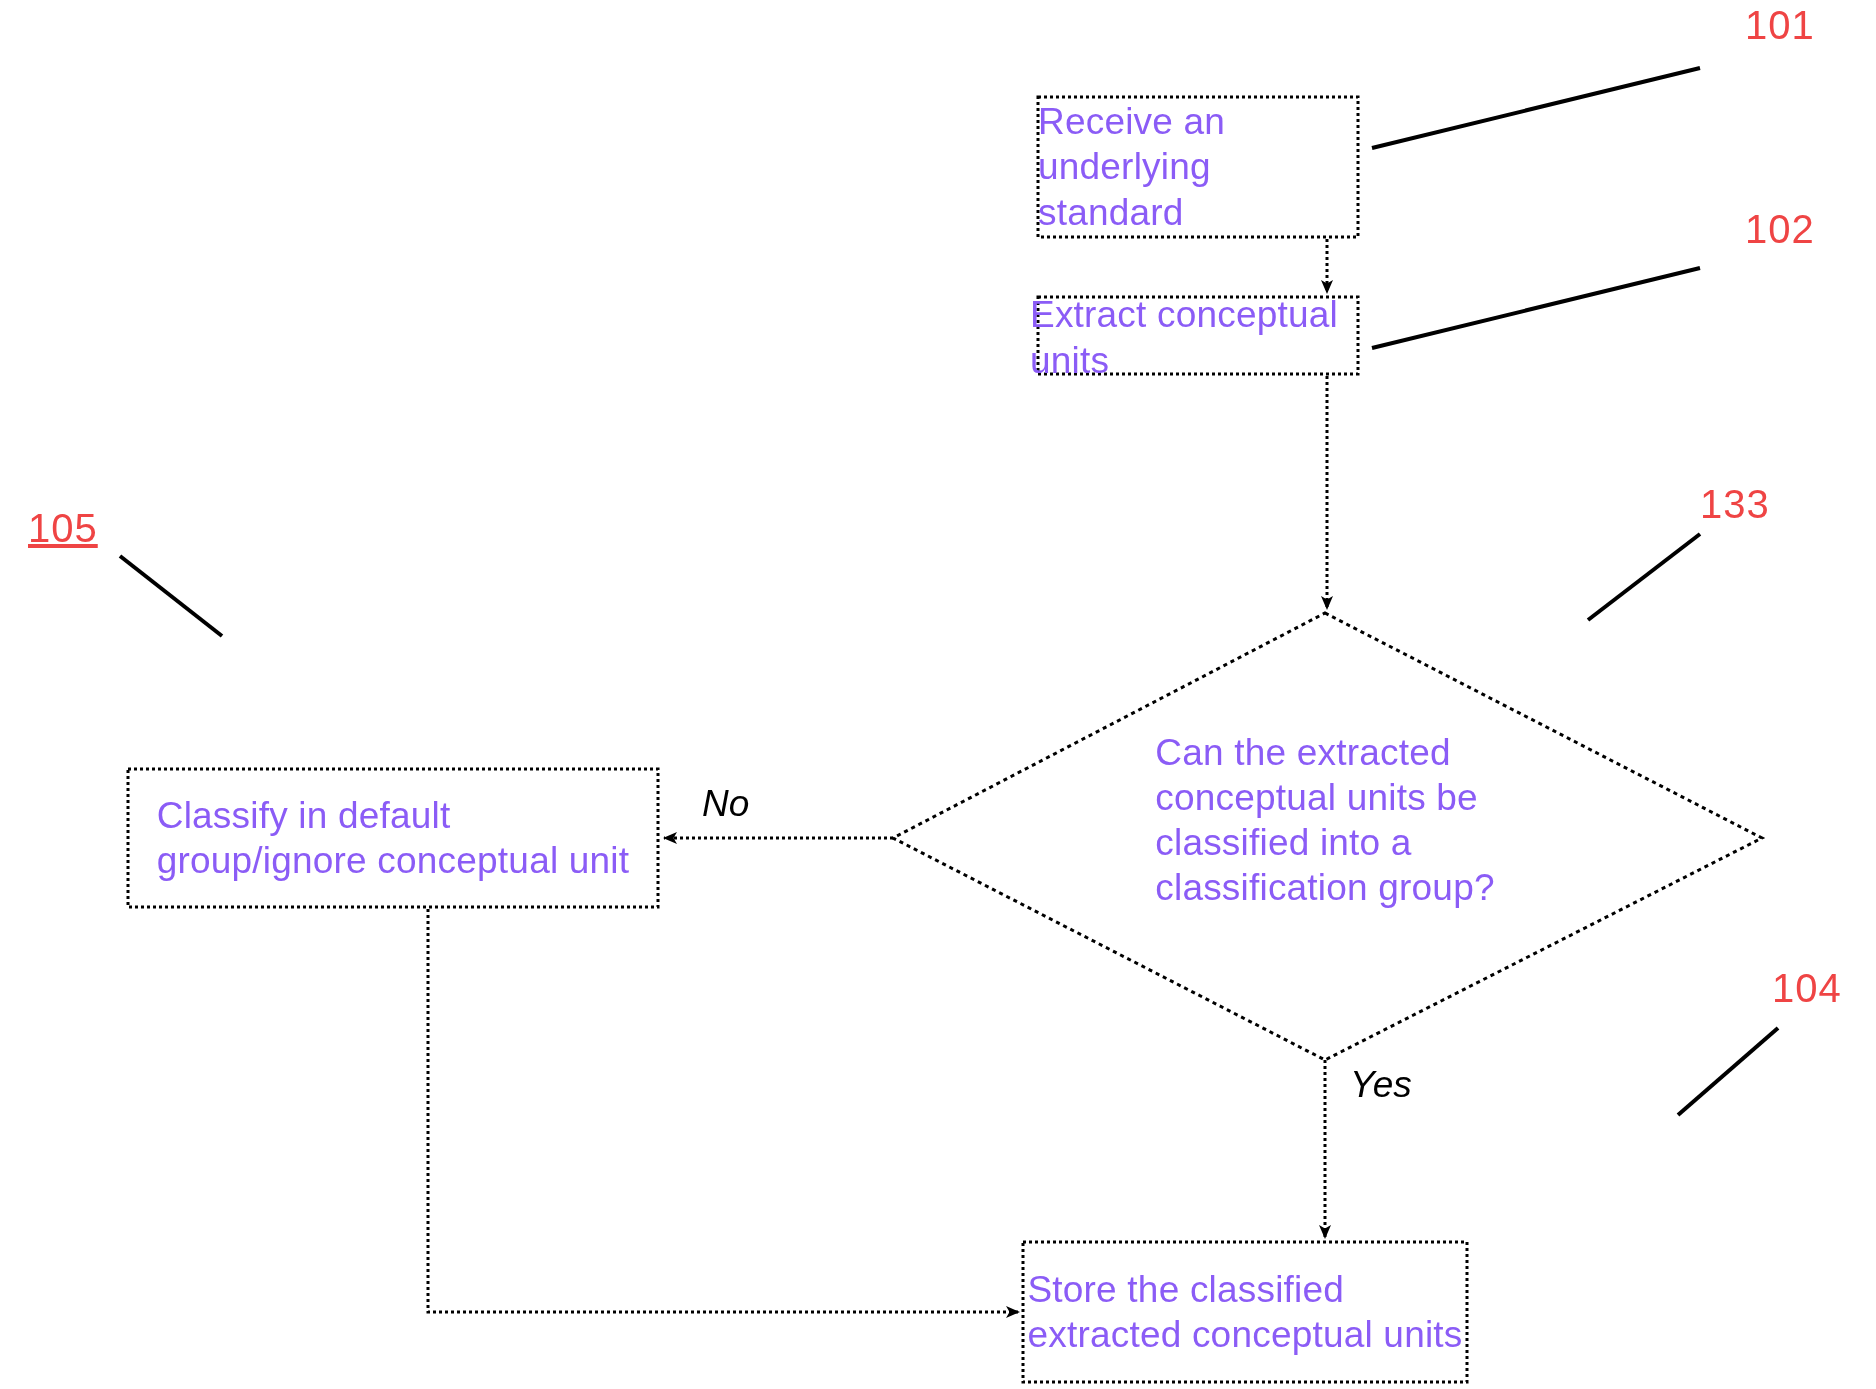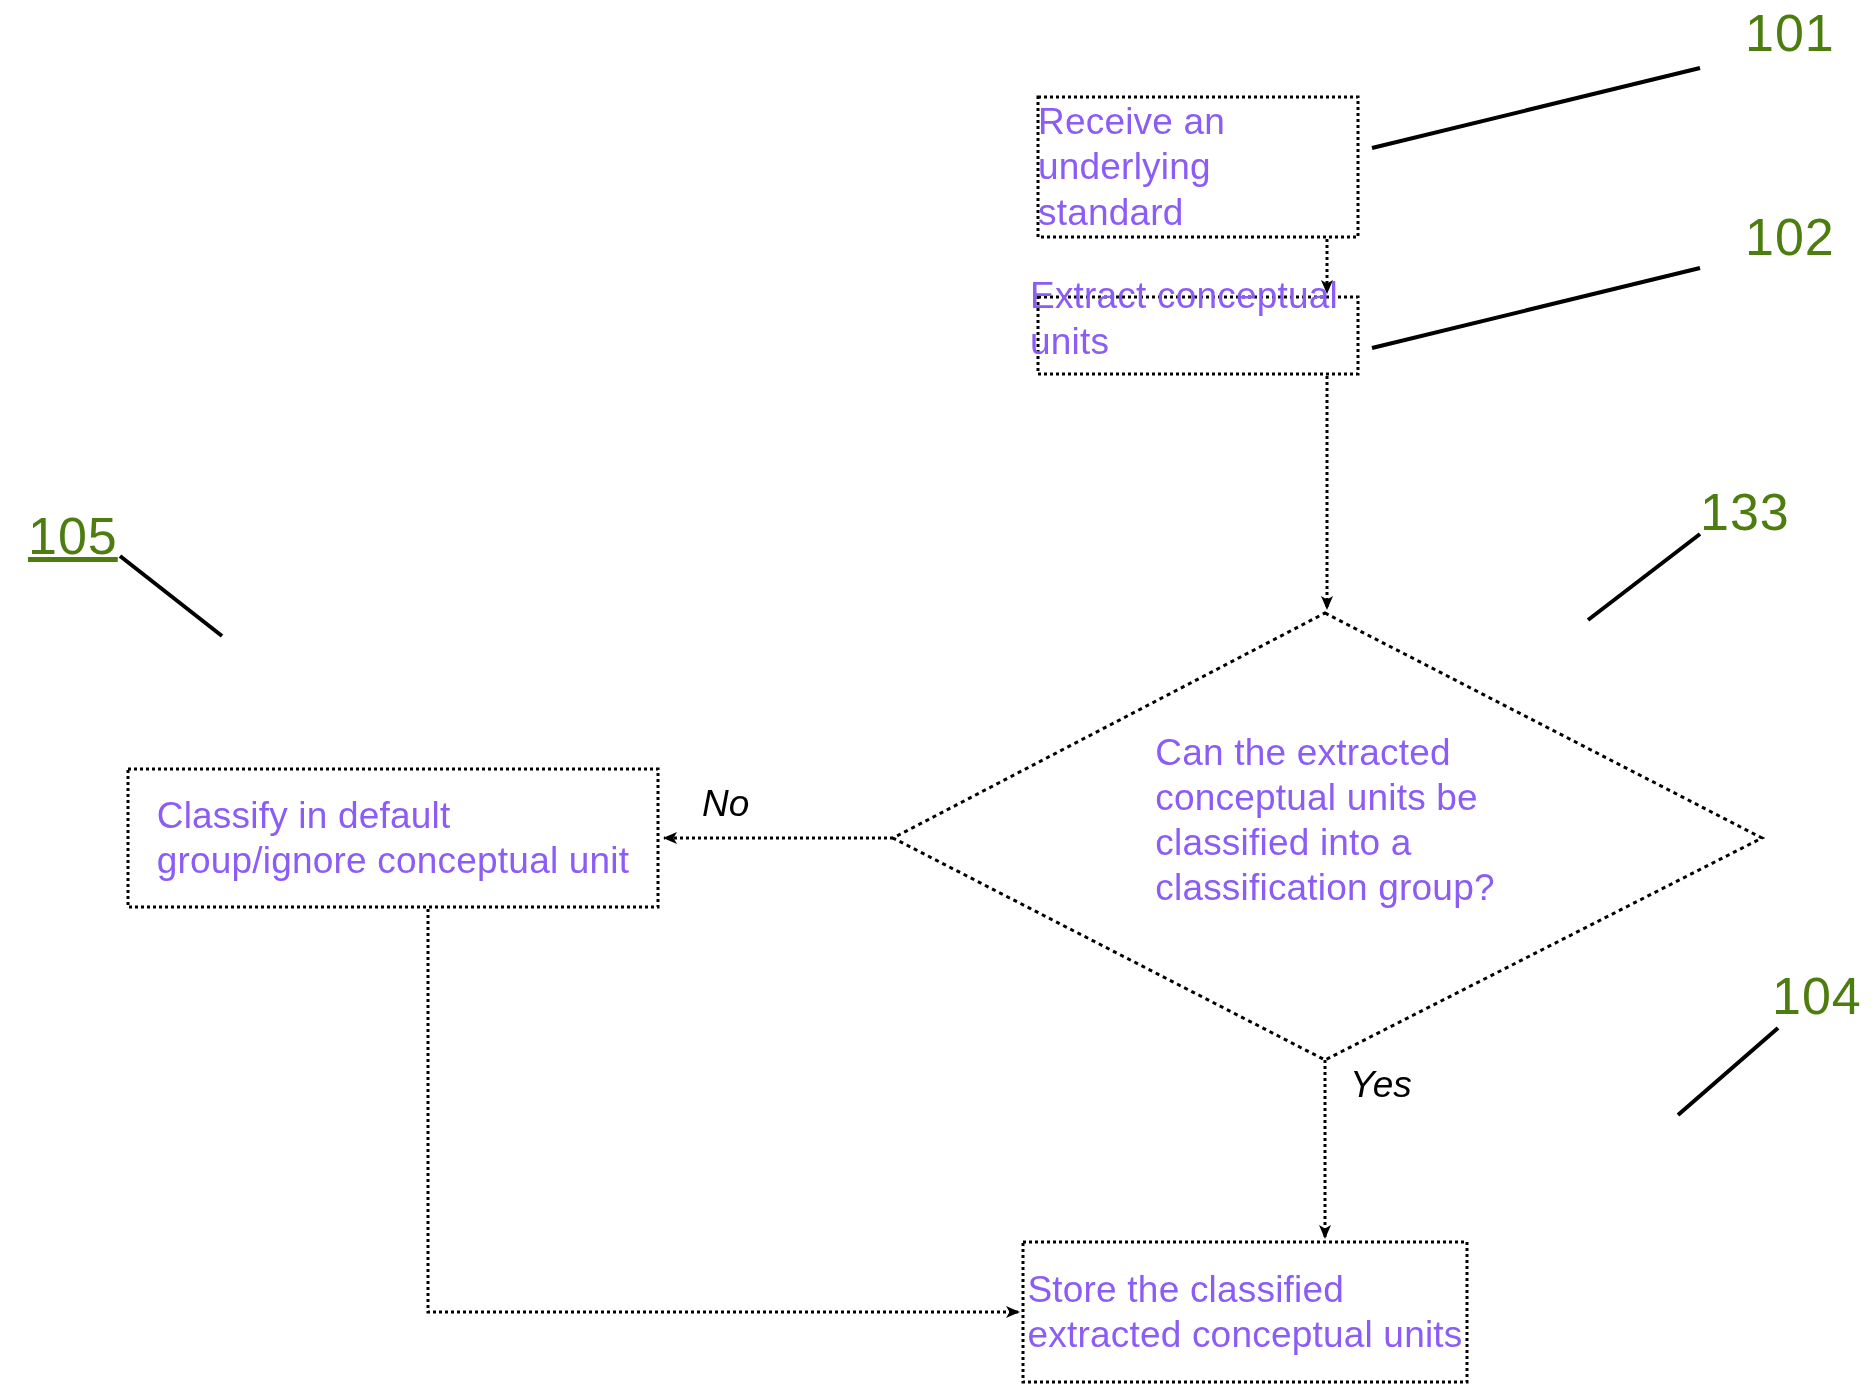--- a/index.html
+++ b/index.html
@@ -28,22 +28,22 @@
     justify-content: center;
     color: #8b5cf6;
     font-size: 37px;
     line-height: 1.22;
     letter-spacing: 0.2px;
     white-space: pre-line;
     pointer-events: none;
   }
   .ref-label {
     position: absolute;
-    color: #4d7c0f;
-    font-size: 52px;
+    color: #ef4444;
+    font-size: 40px;
     letter-spacing: 1px;
   }
   .edge-label {
     position: absolute;
     color: #000000;
     font-size: 37px;
     font-style: italic;
   }
 </style>
 </head>
@@ -84,21 +84,21 @@
     <line x1="1372" y1="148" x2="1700" y2="68" stroke="#000000" stroke-width="4"></line>
     <line x1="1372" y1="348" x2="1700" y2="268" stroke="#000000" stroke-width="4"></line>
     <line x1="1588" y1="620" x2="1700" y2="534" stroke="#000000" stroke-width="4"></line>
     <line x1="1678" y1="1115" x2="1778" y2="1028" stroke="#000000" stroke-width="4"></line>
     <line x1="120" y1="556" x2="222" y2="636" stroke="#000000" stroke-width="4"></line>
   </svg>
 
   <div class="node-text" style="left:1038px; top:97px; width:320px; height:140px;">Receive an underlying
 standard</div>
 
-  <div class="node-text" style="left:1030px; top:280px; width:336px; height:77px;">Extract conceptual units</div>
+  <div class="node-text" style="left:1030px; top:299px; width:336px; height:77px;">Extract conceptual units</div>
 
   <div class="node-text" style="left:1085px; top:730px; width:480px; height:230px; align-items:flex-start;">Can the extracted
 conceptual units be
 classified into a
 classification group?</div>
 
   <div class="node-text" style="left:118px; top:769px; width:550px; height:138px;">Classify in default
 group/ignore conceptual unit</div>
 
   <div class="node-text" style="left:1023px; top:1242px; width:444px; height:140px;">Store the classified

